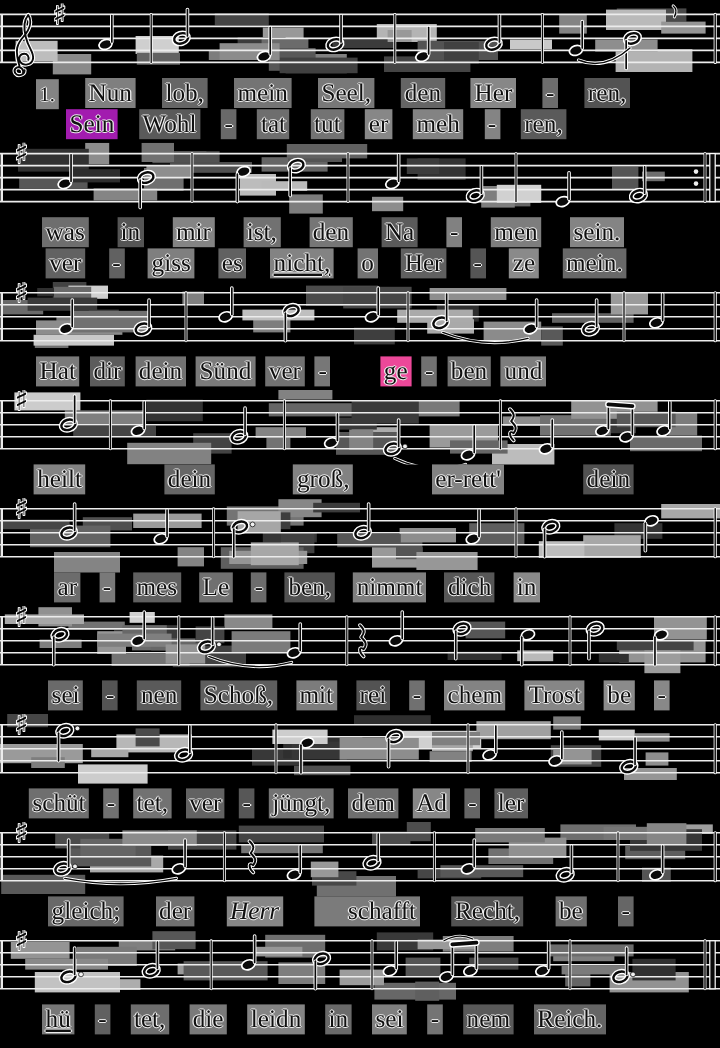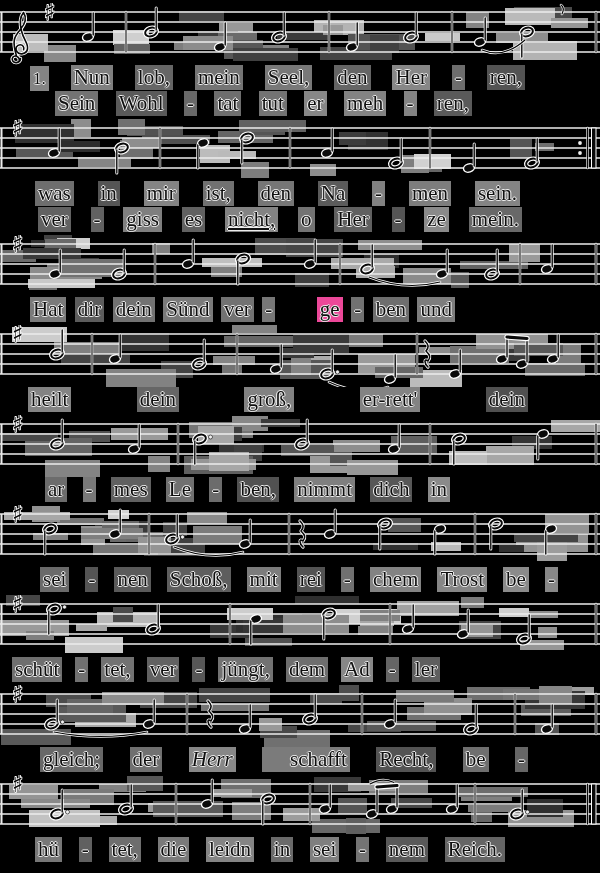--- a/index.html
+++ b/index.html
@@ -146,21 +146,21 @@
         <span style="background-color: rgb(127, 127, 127);">Nun</span>
         <span style="background-color: rgb(102, 102, 102);">lob,</span>
         <span style="background-color: rgb(116, 116, 116);">mein</span>
         <span style="background-color: rgb(120, 120, 120);">Seel,</span>
         <span style="background-color: rgb(101, 101, 101);">den</span>
         <span style="background-color: rgb(135, 135, 135);">Her</span>
         <span style="background-color: rgb(109, 109, 109);">-</span>
         <span style="background-color: rgb(83, 83, 83);">ren,</span>
       </div>
       <div class="lyric-line" style="padding-left: 55px; padding-right: 128px;">
-        <span style="background-color: #737373;">Sein</span>
+        <span style="background-color: #a21caf;">Sein</span>
         <span style="background-color: rgb(90, 90, 90);">Wohl</span>
         <span style="background-color: rgb(105, 105, 105);">-</span>
         <span style="background-color: rgb(110, 110, 110);">tat</span>
         <span style="background-color: rgb(115, 115, 115);">tut</span>
         <span style="background-color: rgb(135, 135, 135);">er</span>
         <span style="background-color: rgb(131, 131, 131);">meh</span>
         <span style="background-color: rgb(132, 132, 132);">-</span>
         <span style="background-color: rgb(90, 90, 90);">ren,</span>
       </div>
     </div>
@@ -936,21 +936,21 @@
           <g>
             <line x1="529.2" y1="42" x2="529.2" y2="20" stroke="#ffffff" stroke-width="3" stroke-linecap="round"></line>
             <line x1="529.2" y1="42" x2="529.2" y2="20" stroke="#0a0a0a" stroke-width="1.4" stroke-linecap="round"></line>
           </g>
         </g>
         <g>
           <line x1="596" y1="9" x2="596" y2="49" stroke="#ffffff" stroke-width="2.6" stroke-linecap="round"></line>
           <line x1="596" y1="9" x2="596" y2="49" stroke="#0a0a0a" stroke-width="1.2" stroke-linecap="round"></line>
         </g>
       </svg>
-      <div class="lyric-line" style="padding-left: 12px; padding-right: 160px;">
+      <div class="lyric-line" style="padding-left: 24px; padding-right: 160px;">
         <span style="background-color: rgb(111, 111, 111);">schüt</span>
         <span style="background-color: rgb(113, 113, 113);">-</span>
         <span style="background-color: rgb(114, 114, 114);">tet,</span>
         <span style="background-color: rgb(98, 98, 98);">ver</span>
         <span style="background-color: rgb(87, 87, 87);">-</span>
         <span style="background-color: rgb(114, 114, 114);">jüngt,</span>
         <span style="background-color: rgb(110, 110, 110);">dem</span>
         <span style="background-color: rgb(135, 135, 135);">Ad</span>
         <span style="background-color: rgb(101, 101, 101);">-</span>
         <span style="background-color: rgb(94, 94, 94);">ler</span>
@@ -1203,21 +1203,21 @@
         </g>
         <g>
           <g>
             <line x1="587.5" y1="9" x2="587.5" y2="49" stroke="#ffffff" stroke-width="2.4" stroke-linecap="round"></line>
             <line x1="587.5" y1="9" x2="587.5" y2="49" stroke="#0a0a0a" stroke-width="1.2" stroke-linecap="round"></line>
           </g>
           <rect x="591.5" y="9" width="4.5" height="40" fill="#0a0a0a" stroke="#ffffff" stroke-width="1"></rect>
         </g>
       </svg>
       <div class="lyric-line" style="padding-left: 35px; padding-right: 95px;">
-        <span style="background-color: rgb(119, 119, 119);">hü</span>
+        <span style="background-color: rgb(119, 119, 119); text-decoration: underline;">hü</span>
         <span style="background-color: rgb(96, 96, 96);">-</span>
         <span style="background-color: rgb(110, 110, 110);">tet,</span>
         <span style="background-color: rgb(122, 122, 122);">die</span>
         <span style="background-color: rgb(132, 132, 132);">leidn</span>
         <span style="background-color: rgb(106, 106, 106);">in</span>
         <span style="background-color: rgb(127, 127, 127);">sei</span>
         <span style="background-color: rgb(116, 116, 116);">-</span>
         <span style="background-color: rgb(89, 89, 89);">nem</span>
         <span style="background-color: rgb(101, 101, 101);">Reich.</span>
       </div>

